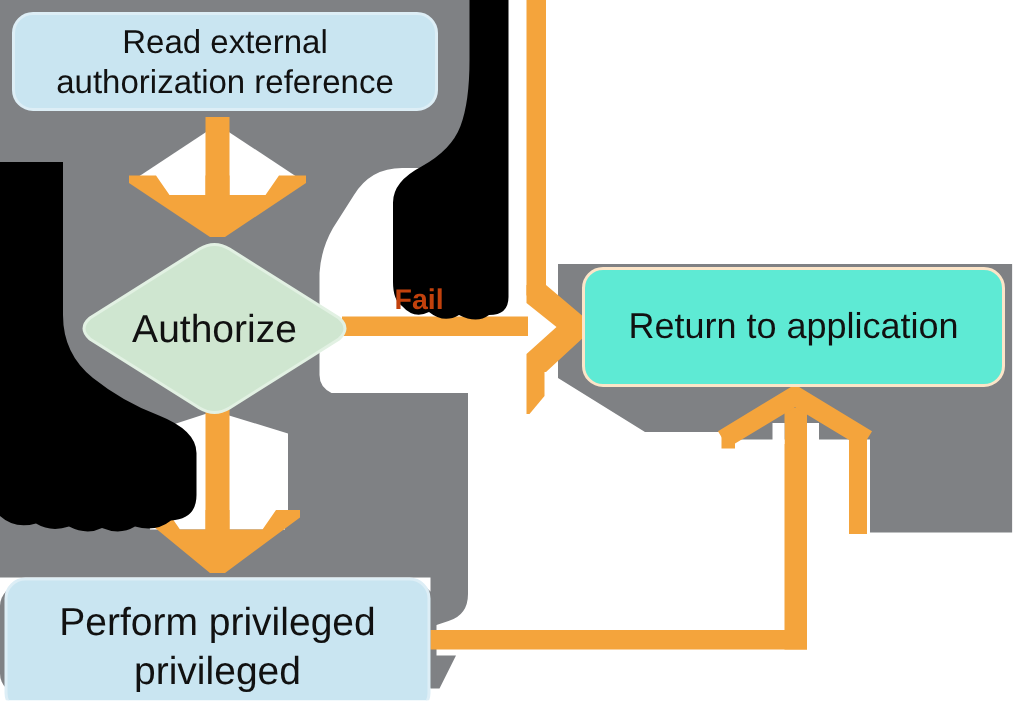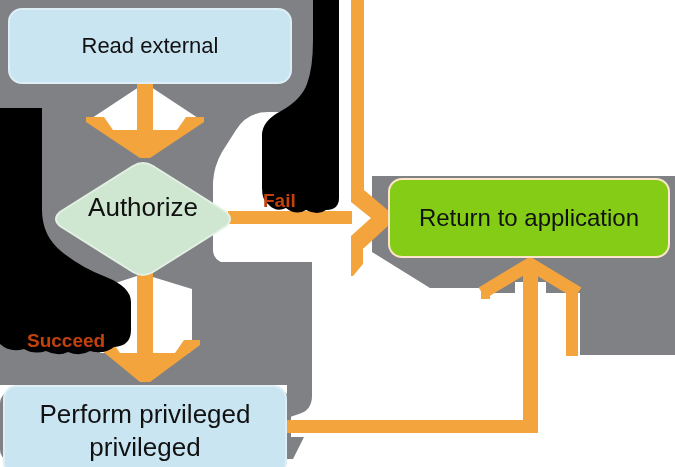--- a/index.html
+++ b/index.html
@@ -8,23 +8,23 @@
     background:#ffffff;
     font-family:"Liberation Sans", sans-serif;
   }
   #shapes{position:absolute;left:0;top:0;width:675px;height:467px;}
   .node{
     position:absolute;display:flex;align-items:center;justify-content:center;
     text-align:center;color:#111111;line-height:1.25;
   }
   .rounded{border-radius:14px;}
   .blue{background:#c9e5f1;border:2px solid #ddeef6;box-sizing:border-box;}
-  .peach{background:#84cc16;border:2px solid #fce5c8;box-sizing:border-box;}
-  #node-read{left:8px;top:8px;width:284px;height:76px;font-size:22px;}
-  #node-authorize{left:52px;top:148px;width:182px;height:118px;font-size:26px;background:transparent;text-align:center;}
+  .peach{background:#5eead4;border:2px solid #fce5c8;box-sizing:border-box;}
+  #node-read{left:8px;top:8px;width:284px;height:66px;font-size:22px;}
+  #node-authorize{left:52px;top:160px;width:182px;height:118px;font-size:26px;background:transparent;text-align:center;}
   #node-return{left:388px;top:178px;width:282px;height:80px;font-size:24px;}
   #node-perform{left:3px;top:385px;width:284px;height:91px;font-size:26px;}
   .edge-label{
     position:absolute;color:#c2410c;font-weight:700;font-size:19px;
     letter-spacing:0px;white-space:nowrap;
   }
   #label-fail{left:263px;top:190px;}
   #label-succeed{left:27px;top:330px;}
 </style>
 </head>
@@ -75,33 +75,33 @@
          Q10,353 0,344 Z"></path>
     <path fill="#000000" d="M313,0 H339 V198 Q339,210 326,210 Q318,216 306,210 Q296,216 286,208 Q276,213 268,204
          Q262,200 262,188 V135 Q262,121 281,111 Q301,100 307,84 Q313,68 313,40 Z"></path>
 
     <path fill="#cfe6d0" stroke="#e2f1e3" stroke-width="2" d="M60,212 Q52,219 60,226 L133,272 Q143,278 153,272 L226,226 Q234,219 226,212 L153,166 Q143,160 133,166 Z"></path>
   </svg>
 
   <div class="node rounded blue" id="node-read">
     <div>
       <span>Read external</span><br>
+      <span>authorization reference</span>
     </div>
   </div>
 
   <div class="node" id="node-authorize">
     <span>Authorize</span>
   </div>
 
   <div class="node rounded peach" id="node-return">
     <span>Return to application</span>
   </div>
 
   <div class="node rounded blue" id="node-perform">
     <div>
       <span>Perform privileged</span><br>
       <span>privileged</span>
     </div>
   </div>
 
   <span class="edge-label" id="label-fail">Fail</span>
-  <span class="edge-label" id="label-succeed">Succeed</span>
 </div>
 
 </body></html>

